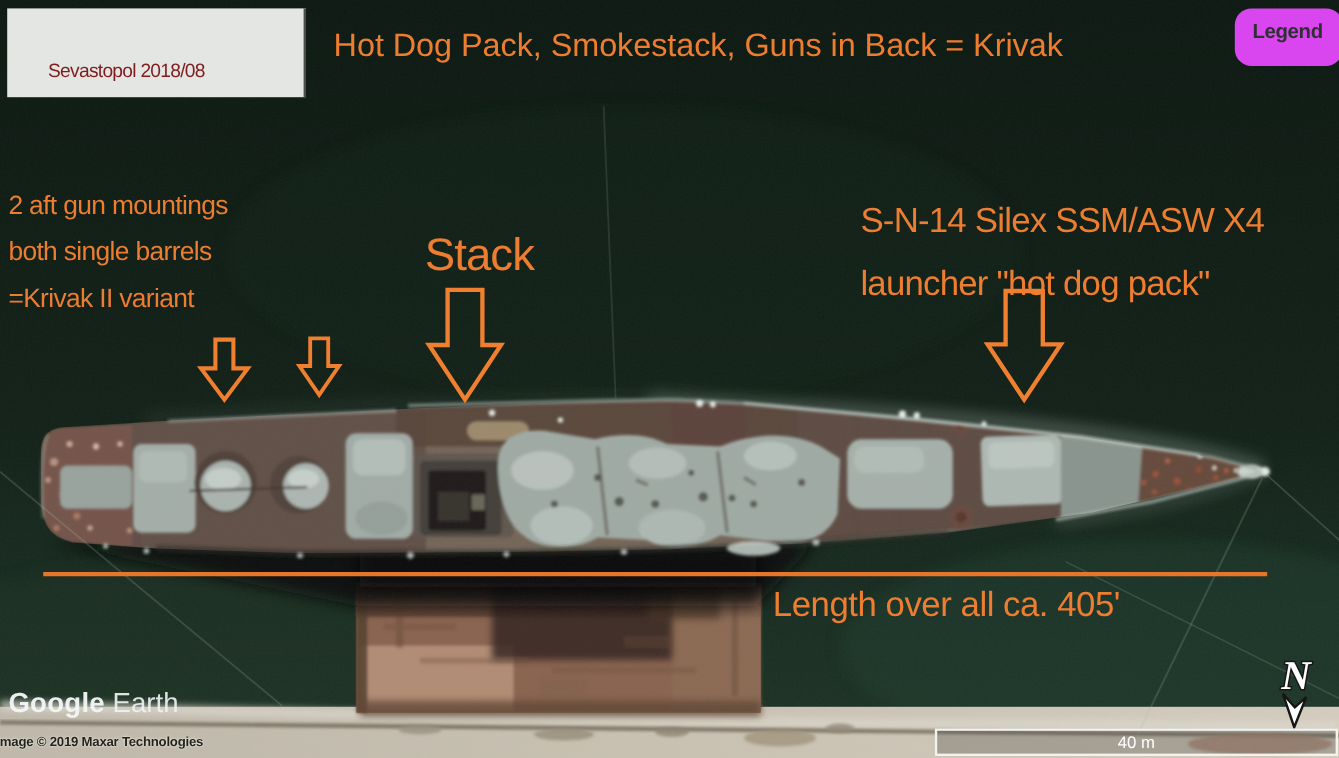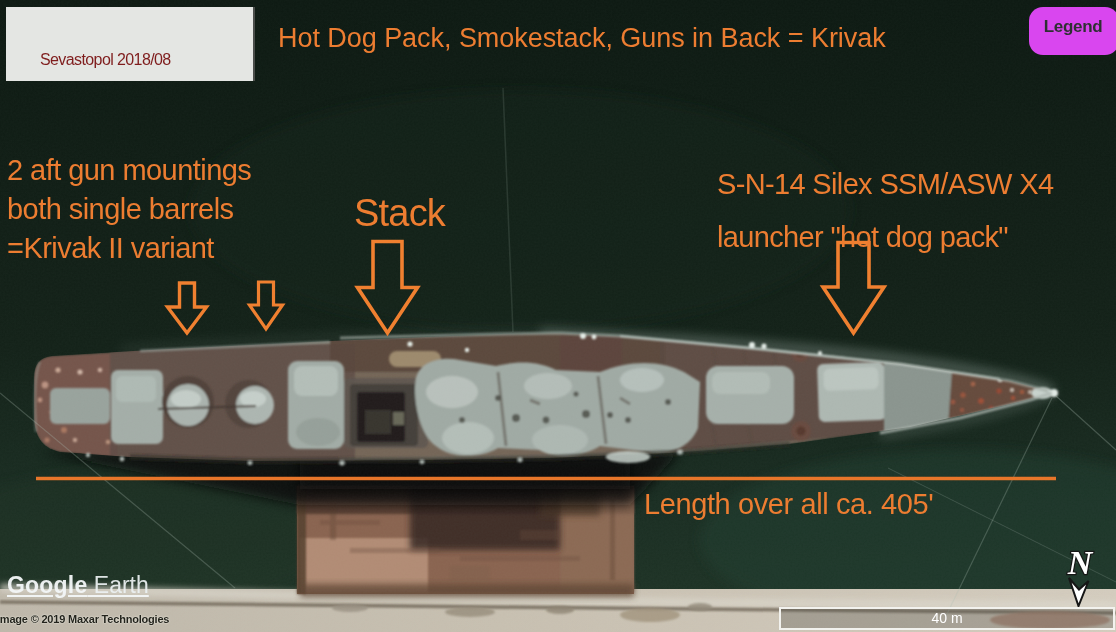--- a/index.html
+++ b/index.html
@@ -295,21 +295,21 @@
 
   <path d="M373,241.5 L402,241.5 L402,287.5 L417.5,287.5 L387.5,333 L357.5,287.5 L373,287.5 Z" fill="none" stroke="#F08030" stroke-width="3.6"></path>
 
   <path d="M838,242.5 L869,242.5 L869,287 L884,287 L853.5,333 L823,287 L838,287 Z" fill="none" stroke="#F08030" stroke-width="3.6"></path>
 
   <path d="M1069,578 L1078.5,606 L1088.5,581 L1079,589.5 Z" fill="#ffffff" stroke="#161616" stroke-width="2" stroke-linejoin="miter"></path>
 
   <text x="1080" y="574" text-anchor="middle" font-family="Liberation Serif, serif" font-style="italic" font-weight="bold" font-size="34" fill="#ffffff" stroke="#161616" stroke-width="2.4" paint-order="stroke" style="paint-order:stroke;">N</text>
 </svg>
 
-<div style="position:absolute;left:7px;top:572px;font-size:23px;color:rgba(242,246,247,0.96);text-decoration:underline;">
+<div style="position:absolute;left:7px;top:572px;font-size:23px;color:rgba(242,246,247,0.96);">
   <span style="font-weight:bold;letter-spacing:0.2px;">Google</span><span style="font-weight:normal;color:rgba(236,241,242,0.93);"> Earth</span>
 </div>
 
 <div style="position:absolute;left:-3px;top:613px;font-size:11px;font-weight:bold;letter-spacing:-0.2px;color:#23231c;text-shadow:0 0 2px rgba(240,240,230,0.9),0 0 1px rgba(240,240,230,0.9);">Image © 2019 Maxar Technologies</div>
 
 <div style="position:absolute;left:779px;top:607px;width:332px;height:19px;border:2px solid #f2f2ee;background:rgba(70,70,64,0.3);"></div>
 
 <div style="position:absolute;left:897px;top:610px;width:100px;text-align:center;font-size:14px;color:#ffffff;">40 m</div>
 
 <div style="position:absolute;left:6px;top:7px;width:247px;height:74px;background:#e4e6e3;border-right:2px solid #4a4d4a;">
@@ -317,21 +317,21 @@
 
   <div style="position:absolute;left:10px;top:44px;font-size:16px;letter-spacing:-0.6px;color:#7f1d1d;margin-left:24px;">Sevastopol 2018/08</div>
 </div>
 
 <div style="position:absolute;left:1029px;top:7px;width:90px;height:48px;background:#d946ef;border-radius:14px;">
   <div style="position:absolute;left:0;right:0;top:10px;text-align:center;font-size:17px;font-weight:bold;letter-spacing:-0.3px;margin-left:-2px;color:#2e3032;">Legend</div>
 </div>
 
 <div class="ann" style="left:278px;top:23px;font-size:27px;letter-spacing:-0.05px;">Hot Dog Pack, Smokestack, Guns in Back = Krivak</div>
 
-<div class="ann" style="left:7px;top:151px;font-size:29px;line-height:39px;letter-spacing:-0.55px;">2 aft gun mountings
+<div class="ann" style="left:7px;top:151px;font-size:22px;line-height:39px;letter-spacing:-0.55px;">2 aft gun mountings
 both single barrels
 =Krivak II variant</div>
 
 <div class="ann" style="left:354px;top:192px;font-size:38px;letter-spacing:-0.8px;">Stack</div>
 
 <div class="ann" style="left:717px;top:158px;font-size:29px;line-height:53px;letter-spacing:-0.65px;">S-N-14 Silex SSM/ASW X4
 launcher "hot dog pack"</div>
 
 <div class="ann" style="left:644px;top:488px;font-size:29px;letter-spacing:-0.4px;">Length over all ca. 405'</div>
 

